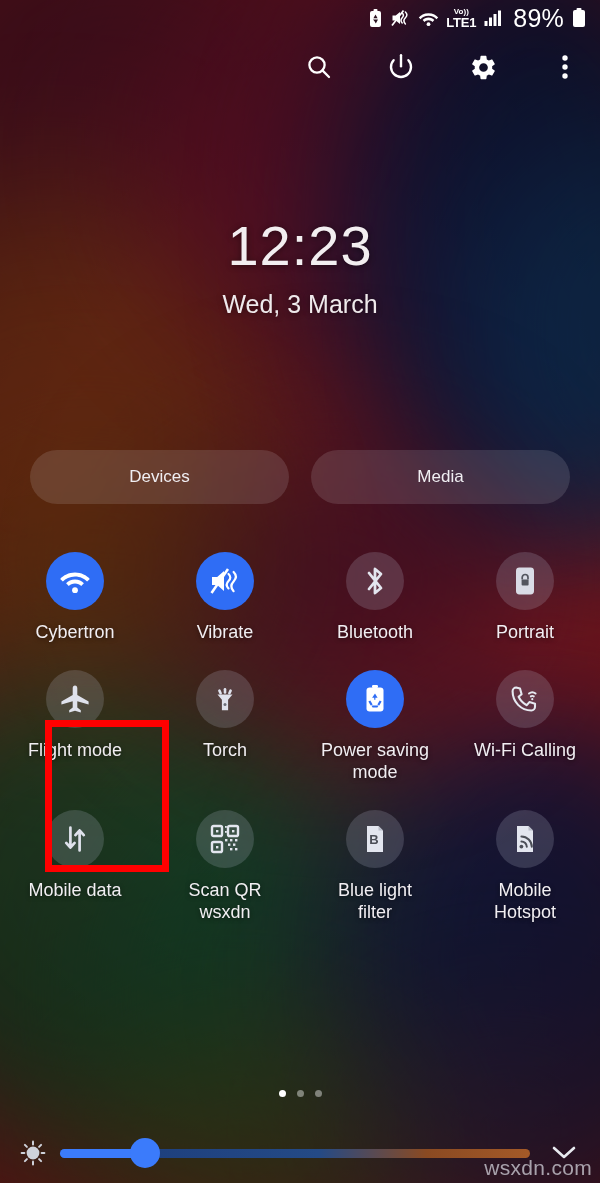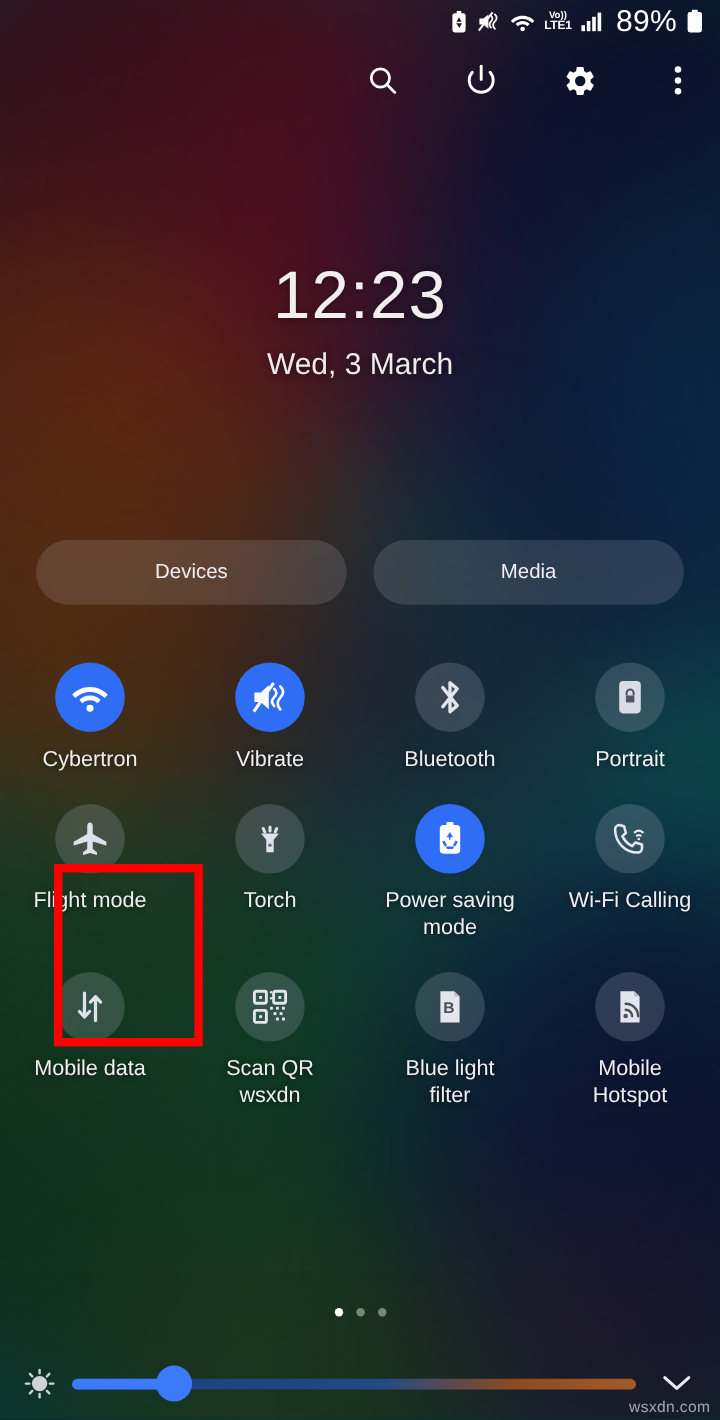--- a/index.html
+++ b/index.html
@@ -3,21 +3,21 @@
 <meta charset="utf-8">
 <style>
   * { margin:0; padding:0; box-sizing:border-box; }
   html, body {
     width:600px; height:1183px; overflow:hidden;
     font-family:"Liberation Sans", sans-serif;
     background:#0a0a12;
   }
   #screen {
     position:relative; width:600px; height:1183px; overflow:hidden;
-    background:#0f766e;
+    background:#b91c1c;
   }
 
   
   #wallpaper { position:absolute; inset:0; overflow:hidden; }
   #wallpaper .blob { position:absolute; border-radius:50%; filter:blur(70px); }
   .b1 { left:-140px;  top:-120px; width:520px; height:560px; background:#5e1424; opacity:.95; }
   .b2 { left:-190px;  top:180px;  width:480px; height:520px; background:#8a3a10; opacity:.85; }
   .b3 { left:150px;   top:-60px;  width:420px; height:420px; background:#7a1028; opacity:.78; }
   .b4 { left:330px;   top:-90px;  width:420px; height:640px; background:#0d1840; opacity:.95; }
   .b5 { left:470px;   top:120px;  width:300px; height:420px; background:#10406a; opacity:.72; }
@@ -43,21 +43,21 @@
   #status-bar .sicon { display:flex; align-items:center; }
   #battery-pct {
     font-size:25px; font-weight:400; letter-spacing:.2px; color:#fff;
     margin-left:3px;
   }
   .volte-wrap {
     display:flex; flex-direction:column; align-items:center;
     line-height:1; margin-left:-1px;
   }
   .volte-top { font-size:8px; font-weight:700; }
-  .volte-bot { font-size:10px; font-weight:700; letter-spacing:-.2px; }
+  .volte-bot { font-size:13px; font-weight:700; letter-spacing:-.2px; }
 
   
   #action-row {
     position:absolute; top:48px; right:16px;
     display:flex; align-items:center; gap:44px;
   }
   #action-row .act { cursor:pointer; display:flex; align-items:center; justify-content:center;
                      width:38px; height:38px; }
 
   
@@ -135,21 +135,21 @@
   }
   #slider-thumb {
     position:absolute; width:30px; height:30px; border-radius:50%;
     background:#3b7bfb; transform:translateX(-50%);
   }
   #expand-chevron { width:40px; display:flex; align-items:center; justify-content:center; cursor:pointer; }
 
   
   #watermark {
     position:absolute; right:8px; bottom:3px;
-    font-size:13px; color:rgba(216,216,224,.72); letter-spacing:.3px;
+    font-size:21px; color:rgba(216,216,224,.72); letter-spacing:.3px;
   }
 </style>
 </head>
 <body>
 
 <div id="screen">
 
   <div id="wallpaper">
     <div class="blob b1"></div>
       <div class="blob b2"></div>

